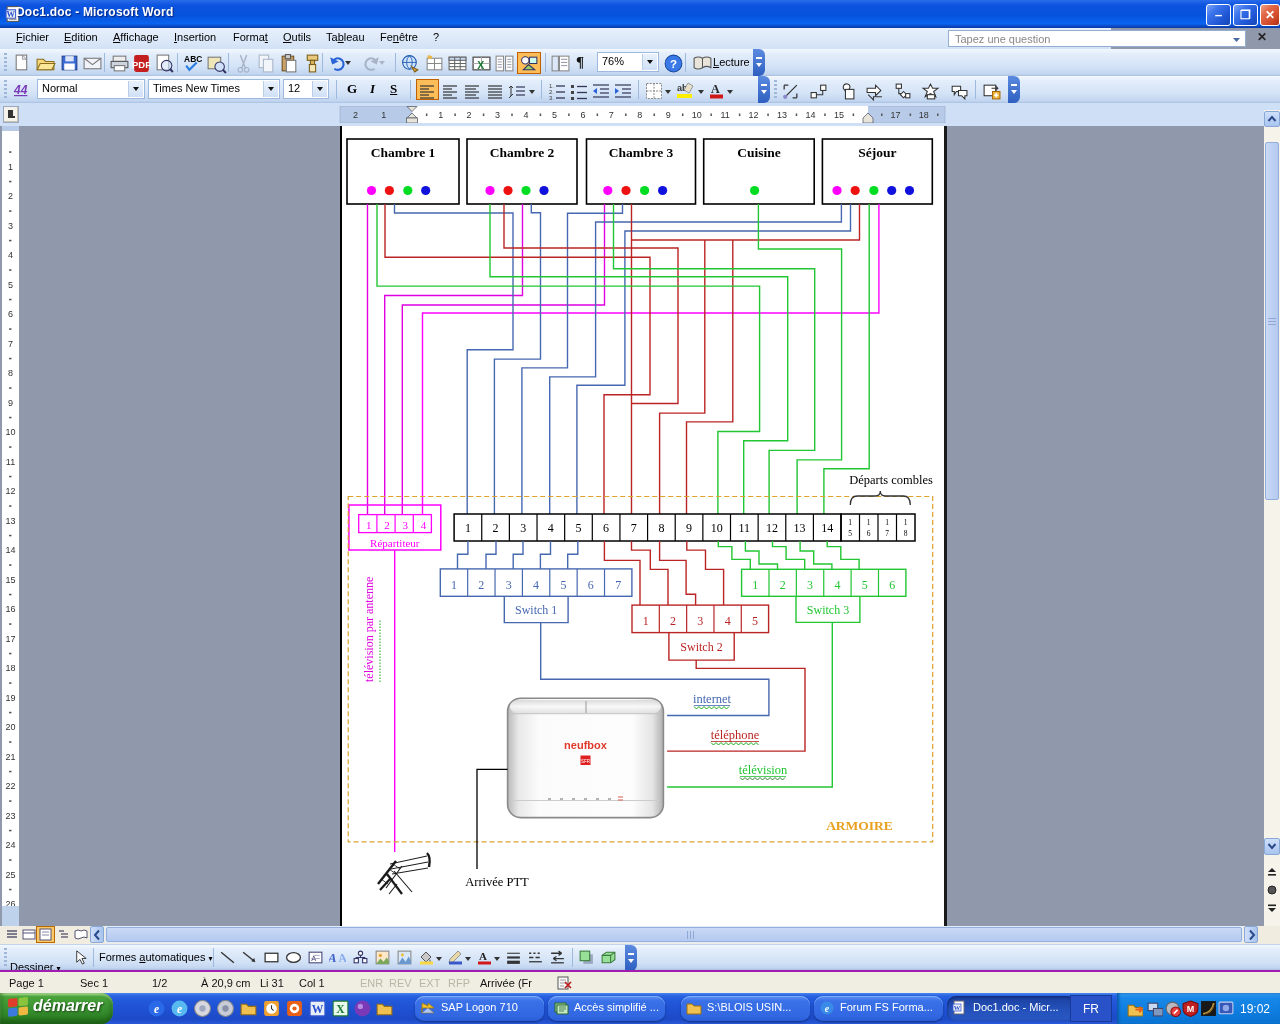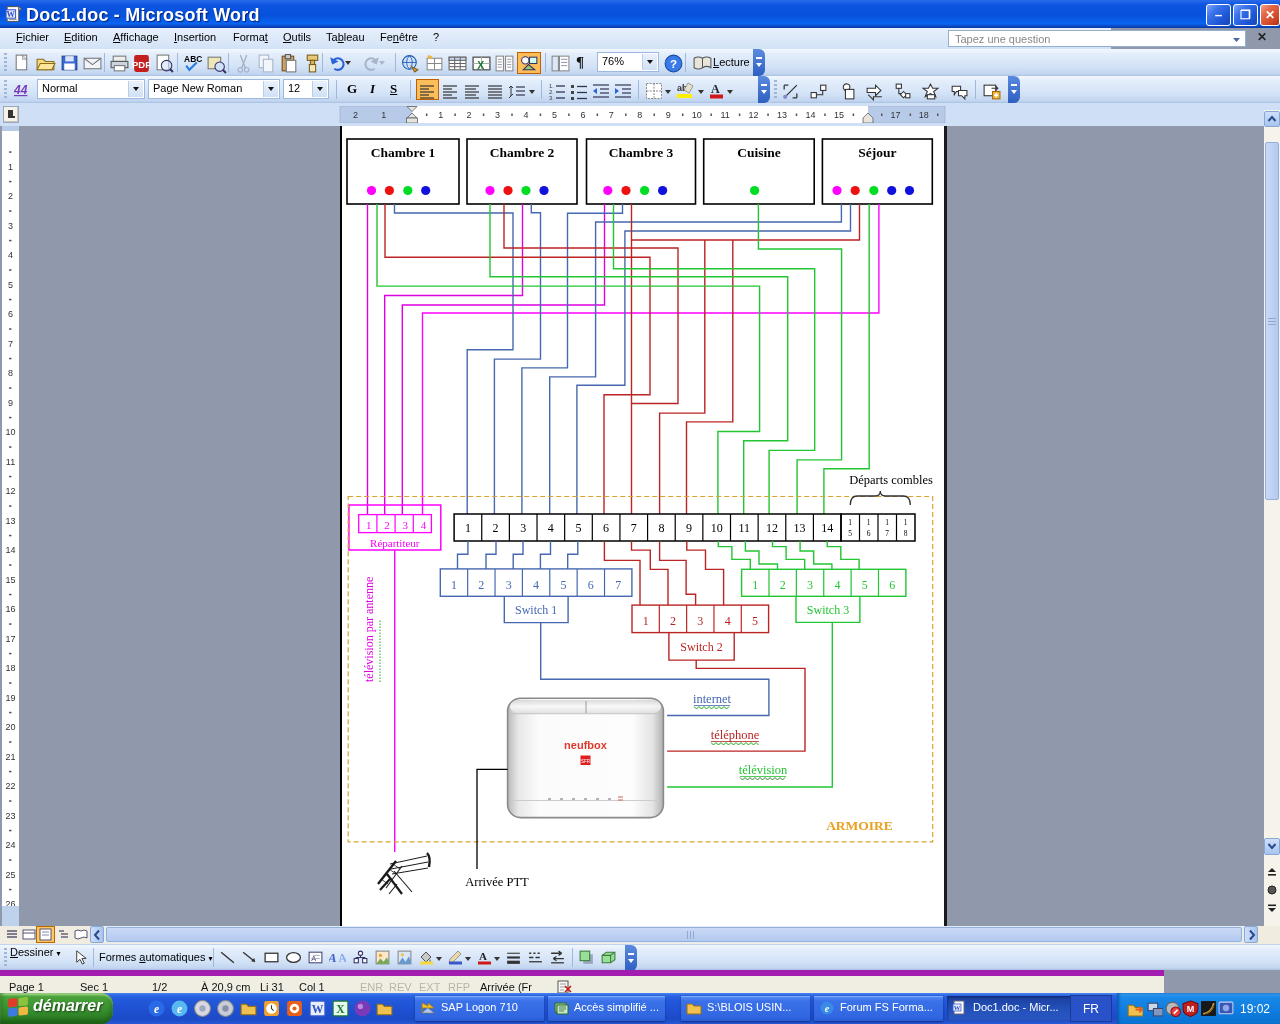--- a/index.html
+++ b/index.html
@@ -1,20 +1,20 @@
 <!DOCTYPE html>
 <html><head><meta charset="utf-8"><style>
 *{margin:0;padding:0;box-sizing:border-box;}
 html,body{width:1280px;height:1024px;overflow:hidden;font-family:"Liberation Sans",sans-serif;}
 body{position:relative;background:#9099AC;}
 .abs{position:absolute;}
 
 #titlebar{left:0;top:0;width:1280px;height:28px;
  background:linear-gradient(180deg,#2a6cea 0%,#0d54e0 18%,#0652dc 55%,#0a64f0 85%,#0a47c0 94%,#0a3aa6 100%);}
-#titlebar .ttext{left:26px;top:5px;color:#fff;font-size:18px;font-weight:bold;letter-spacing:.2px;text-shadow:1px 1px 1px #03227a;}
+#titlebar .ttext{left:16px;top:5px;color:#fff;font-size:12px;font-weight:bold;letter-spacing:.2px;text-shadow:1px 1px 1px #03227a;}
 .capbtn{top:4px;width:25px;height:22px;border-radius:3px;border:1px solid #fff;
  background:linear-gradient(135deg,#7fa8f8 0%,#3c74ec 30%,#1e55d4 70%,#1747b4 100%);
  color:#fff;font-size:12px;text-align:center;line-height:20px;font-weight:bold;}
 .capbtn.close{background:linear-gradient(135deg,#f2a38c 0%,#e36b4a 30%,#d1492a 70%,#b03016 100%);}
 
 #menubar{left:0;top:28px;width:1111px;height:21px;background:linear-gradient(180deg,#e8f0fb,#d2e2f6);}
 #menubar span.mi{position:absolute;top:3px;font-size:11px;color:#000;}
 #menubar u{text-decoration:underline;}
 
 .tbar{background:linear-gradient(180deg,#f3f8fe 0%,#e4eefb 18%,#d2e2f6 70%,#c3d6f0 95%,#b8cdeb 100%);border-bottom:1px solid #aec5e4;}
@@ -32,27 +32,27 @@
 .hib{border:1px solid #c06000;background:#fdbe5a;} 
 
 #rulerrow{left:0;top:103px;width:1280px;height:23px;background:#cfdff5;}
 
 #docarea{left:0;top:126px;width:1280px;height:800px;background:#9099AC;}
 #page{left:340px;top:126px;width:607px;height:800px;background:#fff;border-left:2px solid #000;border-right:3px solid #1a1a1a;}
 #vscroll{left:1264px;top:110px;width:16px;height:816px;background:#f6f3ea;}
 
 #hscrollrow{left:0;top:926px;width:1280px;height:18px;background:#f0ede0;}
 #drawtb{left:0;top:944px;width:1280px;height:26px;}
-#statusbar{left:0;top:970px;width:1164px;height:23px;background:#f0eee2;border-top:6px solid #a21caf;font-size:11px;color:#111;}
+#statusbar{left:0;top:970px;width:1280px;height:23px;background:#f0eee2;border-top:2px solid #a21caf;font-size:11px;color:#111;}
 #statusbar span{position:absolute;top:5px;}
 #statusbar span.dim{color:#b9b6a6;}
 
 #taskbar{left:0;top:993px;width:1280px;height:31px;
  background:linear-gradient(180deg,#4a85f0 0%,#2a63e2 9%,#2258da 25%,#1e4fd0 60%,#1d4ac6 85%,#2a5ad8 100%);}
-.taskbtn{top:3px;height:25px;border-radius:1px;
+.taskbtn{top:3px;height:25px;border-radius:9px;
  background:linear-gradient(180deg,#5b90f5 0%,#3a71e8 20%,#3168e2 80%,#2a5cd6 100%);
  box-shadow:inset 0 1px 0 #7fabf8, 0 1px 2px #10307e;
  color:#fff;font-size:11px;}
 .taskbtn .ticon{position:absolute;left:5px;top:4px;width:16px;height:16px;}
 .taskbtn .ttxt{position:absolute;left:26px;top:5px;white-space:nowrap;overflow:hidden;}
 .taskbtn.active{background:linear-gradient(180deg,#1c3f9e 0%,#2350b8 50%,#2a58c4 100%);box-shadow:inset 0 1px 3px #0c2368;}
 </style></head><body>
 <div id="titlebar" class="abs">
 <svg class="abs" style="left:5px;top:5px" width="18" height="18" viewBox="0 0 17 16">
       <rect x="2" y="1" width="11" height="14" fill="#fff" stroke="#555"></rect>
@@ -238,21 +238,21 @@
 <div id="tb2" class="abs tbar">
 <div class="abs grip" style="left:4px"></div>
 <svg class="abs" style="left:13px;top:5px" width="20" height="20" viewBox="0 0 20 20">
       <text x="1" y="13" font-size="12" font-weight="bold" font-style="italic" fill="#7a3ab8" text-decoration="underline">44</text>
     </svg>
 <div class="abs combo" style="left:37px;top:3px;width:108px;height:20px;">
       <span class="cbtext">Normal</span>
       <span class="cbarrow"></span>
     </div>
 <div class="abs combo" style="left:148px;top:3px;width:132px;height:20px;">
-      <span class="cbtext">Page New Roman</span>
+      <span class="cbtext">Times New Times</span>
       <span class="cbarrow"></span>
     </div>
 <div class="abs combo" style="left:283px;top:3px;width:46px;height:20px;">
       <span class="cbtext">12</span>
       <span class="cbarrow"></span>
     </div>
 <div class="abs tsep" style="left:336px"></div>
 <div class="abs" style="left:347px;top:5px;font-size:13px;font-weight:bold;font-family:'Liberation Serif',serif;">G</div>
 <div class="abs" style="left:370px;top:5px;font-size:13px;font-weight:bold;font-style:italic;font-family:'Liberation Serif',serif;">I</div>
 <div class="abs" style="left:390px;top:5px;font-size:13px;font-weight:bold;text-decoration:underline;font-family:'Liberation Serif',serif;">S</div>
@@ -792,21 +792,21 @@
       </svg></div>
 <div class="abs" style="left:105px;top:0px;width:1138px;height:17px;background:#e4ecf8;"></div>
 <div class="abs" style="left:106px;top:1px;width:1136px;height:15px;background:linear-gradient(180deg,#cad9f6,#b4c9ef);border:1px solid #93afdc;border-radius:2px;"></div>
 <div class="abs" style="left:687px;top:5px;width:7px;height:8px;background-image:repeating-linear-gradient(90deg,#8fa9d6 0 1px,transparent 1px 3px);"></div>
 <div class="abs" style="left:1244px;top:0px;width:14px;height:17px;background:linear-gradient(90deg,#cfdffa,#a8c4ee);border:1px solid #88a8d8;border-radius:2px;"><svg width="12" height="15">
         <path d="M5 3.5 L9 8 L5 12.5" fill="none" stroke="#2a4a8a" stroke-width="2"></path>
       </svg></div>
 </div>
 <div id="drawtb" class="abs tbar" style="border-top:1px solid #c2d4ec;">
 <div class="abs grip" style="left:4px;top:3px;"></div>
-<div class="abs" style="left:10px;top:1px;font-size:11px;color:#000;"><u>D</u>essiner <span style="font-size:8px;">▾</span></div>
+<div class="abs" style="left:10px;top:16px;font-size:11px;color:#000;"><u>D</u>essiner <span style="font-size:8px;">▾</span></div>
 <svg class="abs" style="left:72px;top:4px" width="17" height="17" viewBox="0 0 18 18">
       <path d="M5 2 L5 14 L8.5 11 L11 16 L13 15 L10.5 10 L15 10 Z" fill="#fff" stroke="#333"></path>
     </svg>
 <div class="abs tsep" style="left:93px;top:3px;"></div>
 <div class="abs" style="left:99px;top:6px;font-size:11px;color:#000;">Formes <u>a</u>utomatiques <span style="font-size:8px;">▾</span></div>
 <div class="abs tsep" style="left:213px;top:3px;"></div>
 <svg class="abs" style="left:219px;top:4px" width="17" height="17" viewBox="0 0 16 16">
       <line x1="2" y1="3" x2="14" y2="13" stroke="#333" stroke-width="1.3"></line>
     </svg>
 <svg class="abs" style="left:241px;top:4px" width="17" height="17" viewBox="0 0 16 16">

